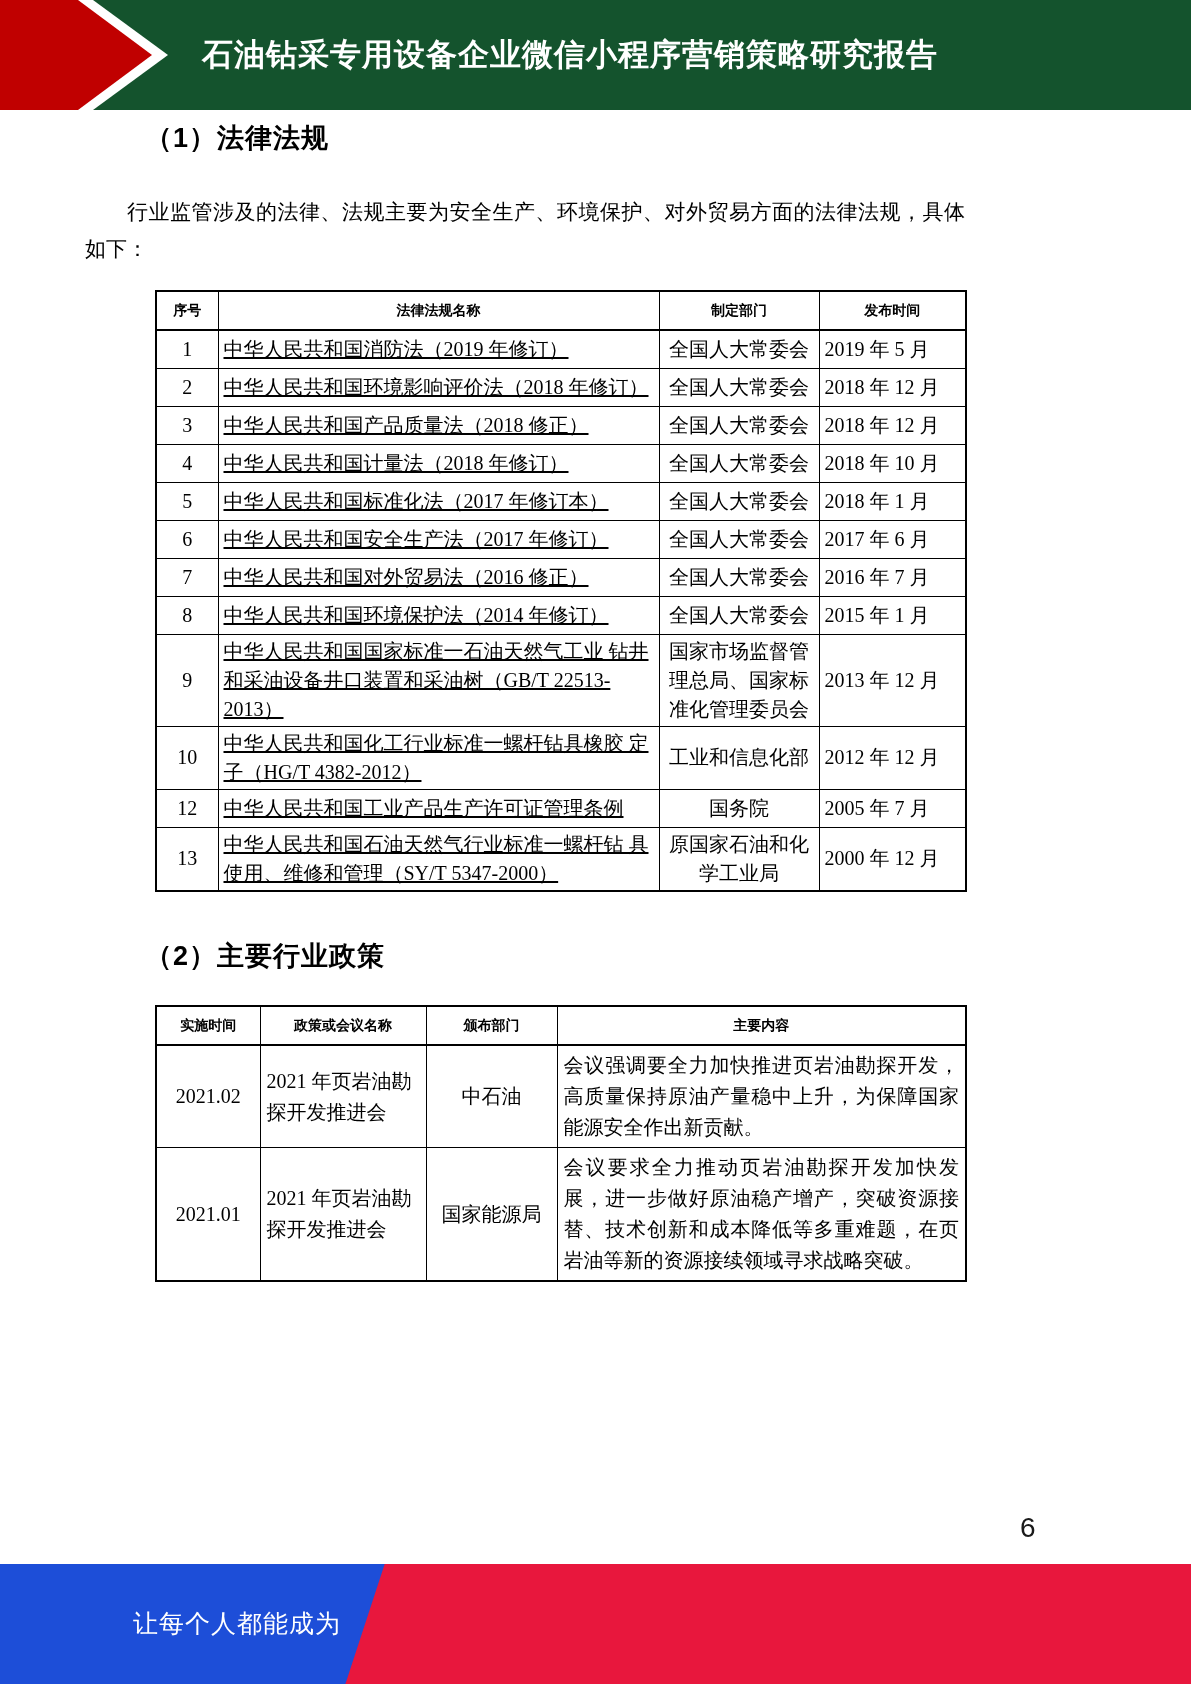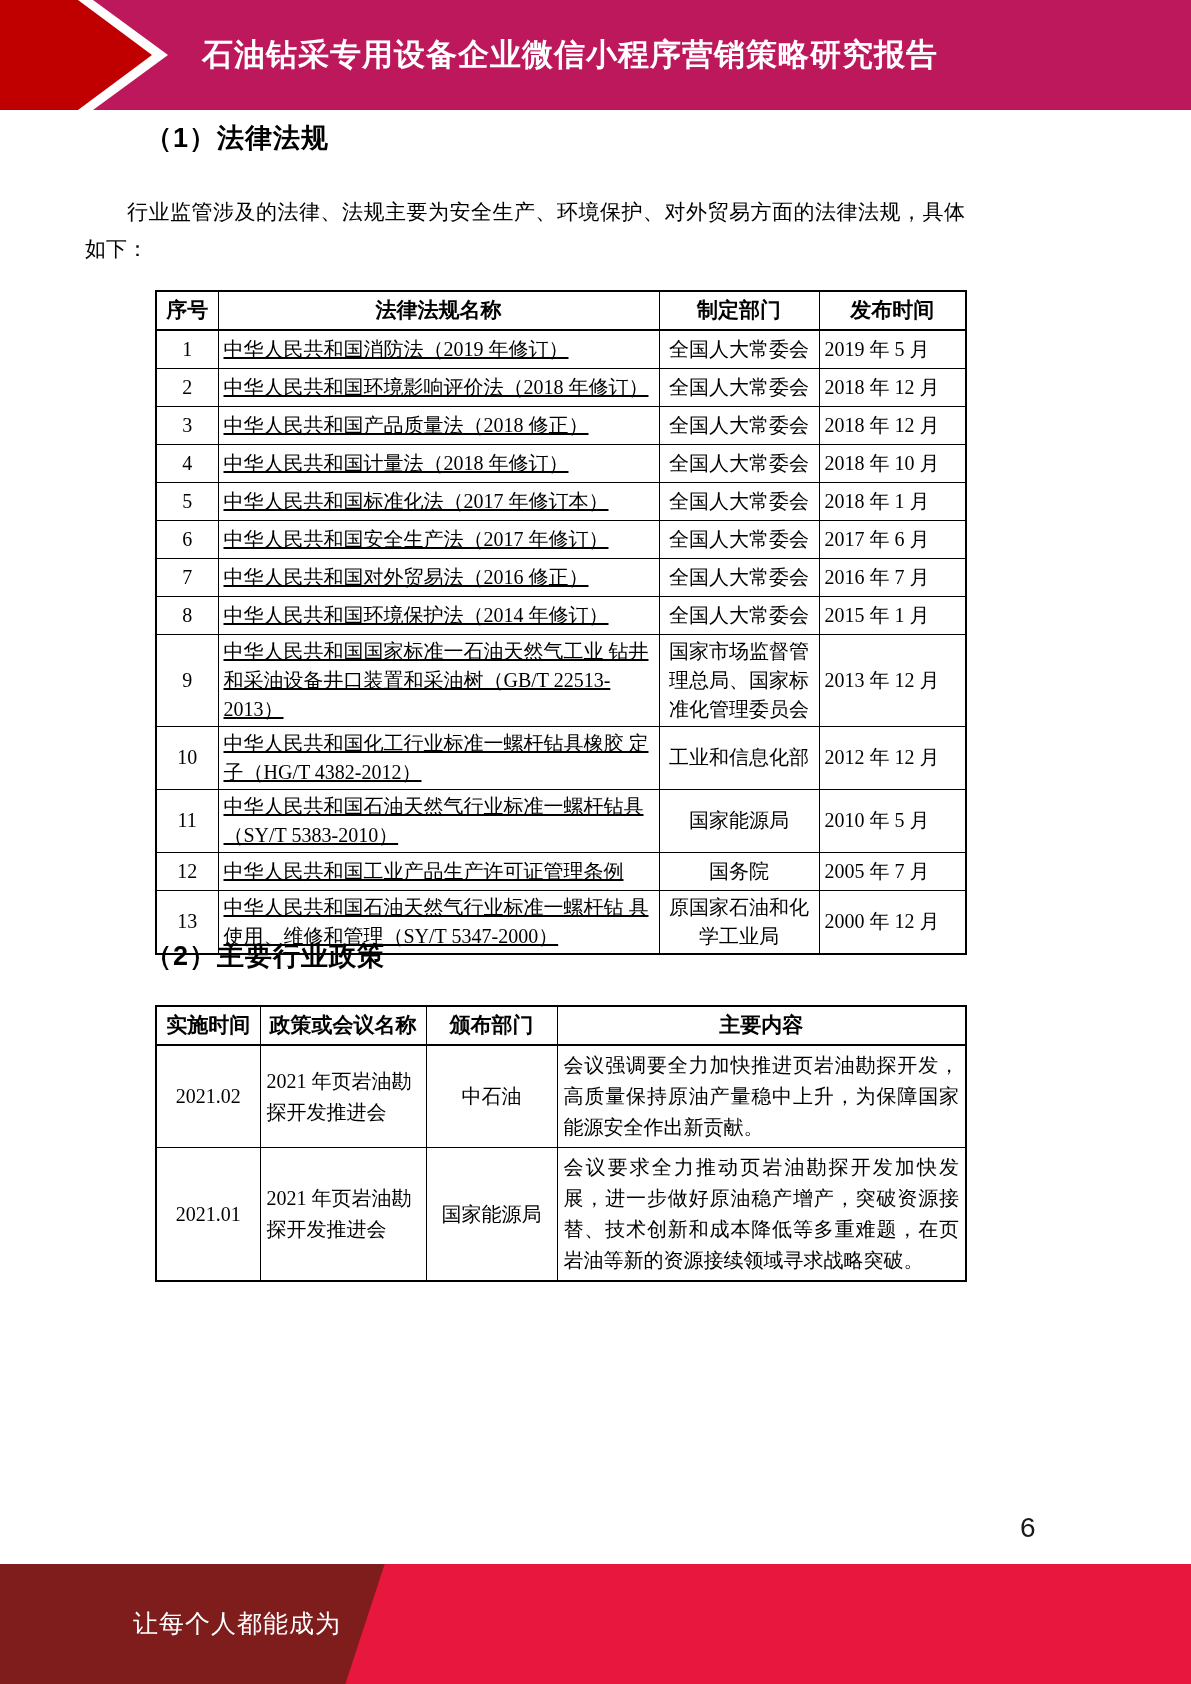--- a/index.html
+++ b/index.html
@@ -9,21 +9,21 @@
     position: relative;
     background: #ffffff;
     font-family: "Liberation Serif", serif;
     color: #000;
   }
 
   
   .header {
     position: absolute; top: 0; left: 0;
     width: 1191px; height: 110px;
-    background: #be185d;
+    background: #14532d;
   }
   .header-arrow { position: absolute; top: 0; left: 0; width: 170px; height: 110px; }
   .header-title {
     position: absolute; left: 175px; top: 0; width: 790px; height: 110px;
     display: flex; align-items: center; justify-content: center;
     color: #ffffff; font-family: "Liberation Sans", sans-serif;
     font-weight: bold; font-size: 31px; letter-spacing: 1px;
     white-space: nowrap;
   }
 
@@ -51,21 +51,21 @@
     border: 2px solid #000;
     font-size: 20px;
   }
   table.doc-table th, table.doc-table td {
     border: 1px solid #000;
     padding: 2px 5px;
     line-height: 29px;
     vertical-align: middle;
   }
   table.doc-table th {
-    font-weight: bold; font-size: 21px;
+    font-weight: bold; font-size: 14px;
     height: 39px; text-align: center;
     border-bottom: 2px solid #000;
   }
   #table1 { top: 290px; width: 810px; }
   #table1 td { height: 38px; }
   #table1 td:nth-child(1) { text-align: center; }
   #table1 td:nth-child(2) { text-align: left; text-decoration: underline; }
   #table1 td:nth-child(3) { text-align: center; }
   #table1 td:nth-child(4) { text-align: left; }
 
@@ -80,21 +80,21 @@
   .page-number {
     position: absolute; top: 1512px; left: 1020px;
     font-family: "Liberation Sans", sans-serif;
     font-size: 28px; color: #1a1a1a;
   }
 
   
   .footer {
     position: absolute; top: 1564px; left: 0;
     width: 1191px; height: 120px;
-    background: #7f1d1d;
+    background: #1d4ed8;
     overflow: hidden;
   }
   .footer-red {
     position: absolute; top: 0; left: 0; right: 0; bottom: 0;
     background: #E8173D;
     clip-path: polygon(32.3% 0, 100% 0, 100% 100%, 29% 100%);
   }
   .footer-left-text {
     position: absolute; left: 133px; top: 43px;
     color: #ffffff; font-size: 25px; letter-spacing: 1px;
@@ -191,26 +191,20 @@
         <td>国家市场监督管理总局、国家标准化管理委员会</td>
         <td>2013 年 12 月</td>
       </tr>
       <tr>
         <td>10</td>
         <td>中华人民共和国化工行业标准一螺杆钻具橡胶 定子（HG/T 4382-2012）</td>
         <td>工业和信息化部</td>
         <td>2012 年 12 月</td>
       </tr>
       <tr>
-        <td>11</td>
-        <td>中华人民共和国石油天然气行业标准一螺杆钻具（SY/T 5383-2010）</td>
-        <td>国家能源局</td>
-        <td>2010 年 5 月</td>
-      </tr>
-      <tr>
         <td>12</td>
         <td>中华人民共和国工业产品生产许可证管理条例</td>
         <td>国务院</td>
         <td>2005 年 7 月</td>
       </tr>
       <tr>
         <td>13</td>
         <td>中华人民共和国石油天然气行业标准一螺杆钻 具使用、维修和管理（SY/T 5347-2000）</td>
         <td>原国家石油和化学工业局</td>
         <td>2000 年 12 月</td>

